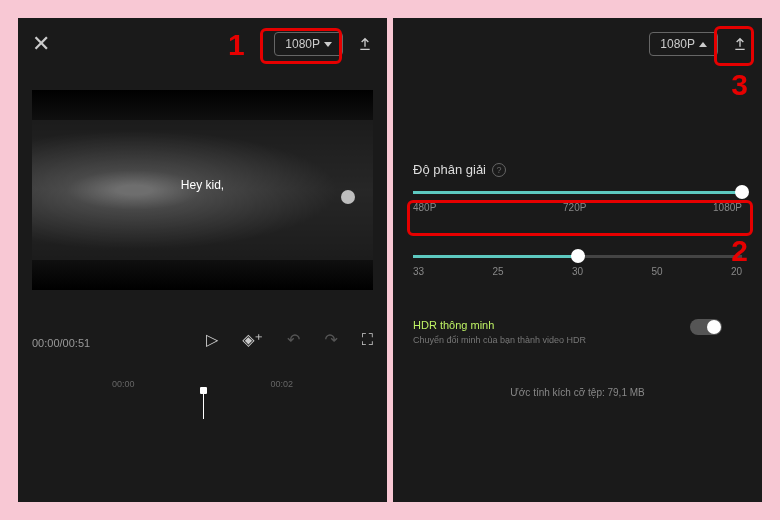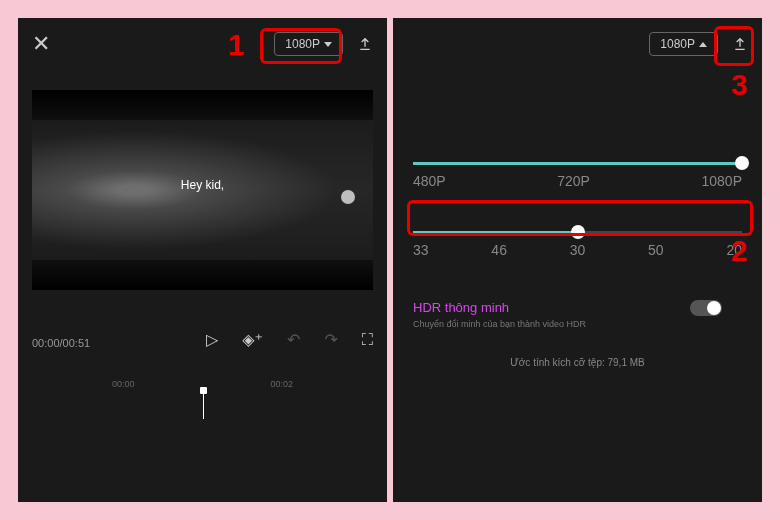--- a/index.html
+++ b/index.html
@@ -24,26 +24,26 @@
 .timeline{position:relative;margin:20px 14px 0;height:40px}
 .timeline-labels{display:flex;justify-content:space-between;font-size:9px;color:#666;padding:0 80px}
 .playhead{position:absolute;left:50%;top:12px;width:1px;height:28px;background:#fff}
 .playhead::before{content:"";position:absolute;top:-4px;left:-3px;width:7px;height:7px;background:#fff;border-radius:1px}
 .section{padding:12px 20px}
 .section-title{font-size:13px;color:#ddd;display:flex;align-items:center;gap:6px;margin-bottom:14px}
 .help{width:12px;height:12px;border:1px solid #666;border-radius:50%;font-size:9px;color:#666;display:flex;align-items:center;justify-content:center}
 .slider{position:relative;height:3px;background:#444;margin-bottom:8px}
 .slider-fill{position:absolute;height:3px;background:#5dc9c0;left:0}
 .slider-thumb{position:absolute;width:14px;height:14px;background:#fff;border-radius:50%;top:-6px;transform:translateX(-50%)}
-.slider-labels{display:flex;justify-content:space-between;font-size:14px;color:#888}
+.slider-labels{display:flex;justify-content:space-between;font-size:10px;color:#888}
 .toggle{position:absolute;right:20px;width:32px;height:16px;background:#555;border-radius:10px}
 .toggle::after{content:"";position:absolute;width:14px;height:14px;background:#fff;border-radius:50%;top:1px;right:1px}
 .hdr-row{display:flex;justify-content:space-between;align-items:flex-start;position:relative}
 .hdr-sub{font-size:9px;color:#777;margin-top:4px}
-.estimate{text-align:center;font-size:10px;color:#888;margin-top:16px}
+.estimate{text-align:center;font-size:10px;color:#888;margin-top:30px}
 .annot{position:absolute;border:3px solid #e60000;border-radius:6px;pointer-events:none;z-index:5}
 .num{position:absolute;color:#e60000;font-size:30px;font-weight:bold;z-index:6}
 </style>
 </head>
 <body>
 
 <div class="container">
 
   <div class="panel">
     <div class="header">
@@ -102,51 +102,55 @@
             </svg>
         </span>
       </div>
     </div>
     <div class="annot" style="right:8px;top:8px;width:34px;height:34px"></div>
     <div class="num" style="right:14px;top:50px">3</div>
 
     <div style="height:80px"></div>
 
     <div class="section">
+      <div class="section-title">
+        <span>Độ phân giải</span>
+        <span class="help">?</span>
+      </div>
       <div class="slider">
         <div class="slider-fill" style="width:100%"></div>
         <div class="slider-thumb" style="left:100%"></div>
       </div>
       <div class="slider-labels">
         <span>480P</span>
         <span>720P</span>
         <span>1080P</span>
       </div>
     </div>
     <div class="annot" style="left:14px;top:182px;width:340px;height:30px"></div>
     <div class="num" style="right:14px;top:216px">2</div>
 
     <div class="section" style="margin-top:18px">
       <div class="slider">
         <div class="slider-fill" style="width:50%"></div>
         <div class="slider-thumb" style="left:50%"></div>
       </div>
       <div class="slider-labels">
         <span>33</span>
-        <span>46</span>
+        <span>25</span>
         <span>30</span>
         <span>50</span>
         <span>20</span>
       </div>
     </div>
 
     <div class="section" style="margin-top:18px">
       <div class="hdr-row">
         <div>
-          <div style="font-size:13px;color:#d946ef">HDR thông minh</div>
+          <div style="font-size:11px;color:#bef264">HDR thông minh</div>
           <div class="hdr-sub">Chuyển đổi minh của bạn thành video HDR</div>
         </div>
         <div class="toggle"></div>
       </div>
     </div>
 
     <div class="estimate">Ước tính kích cỡ tệp: 79,1 MB</div>
   </div>
 </div>
 

